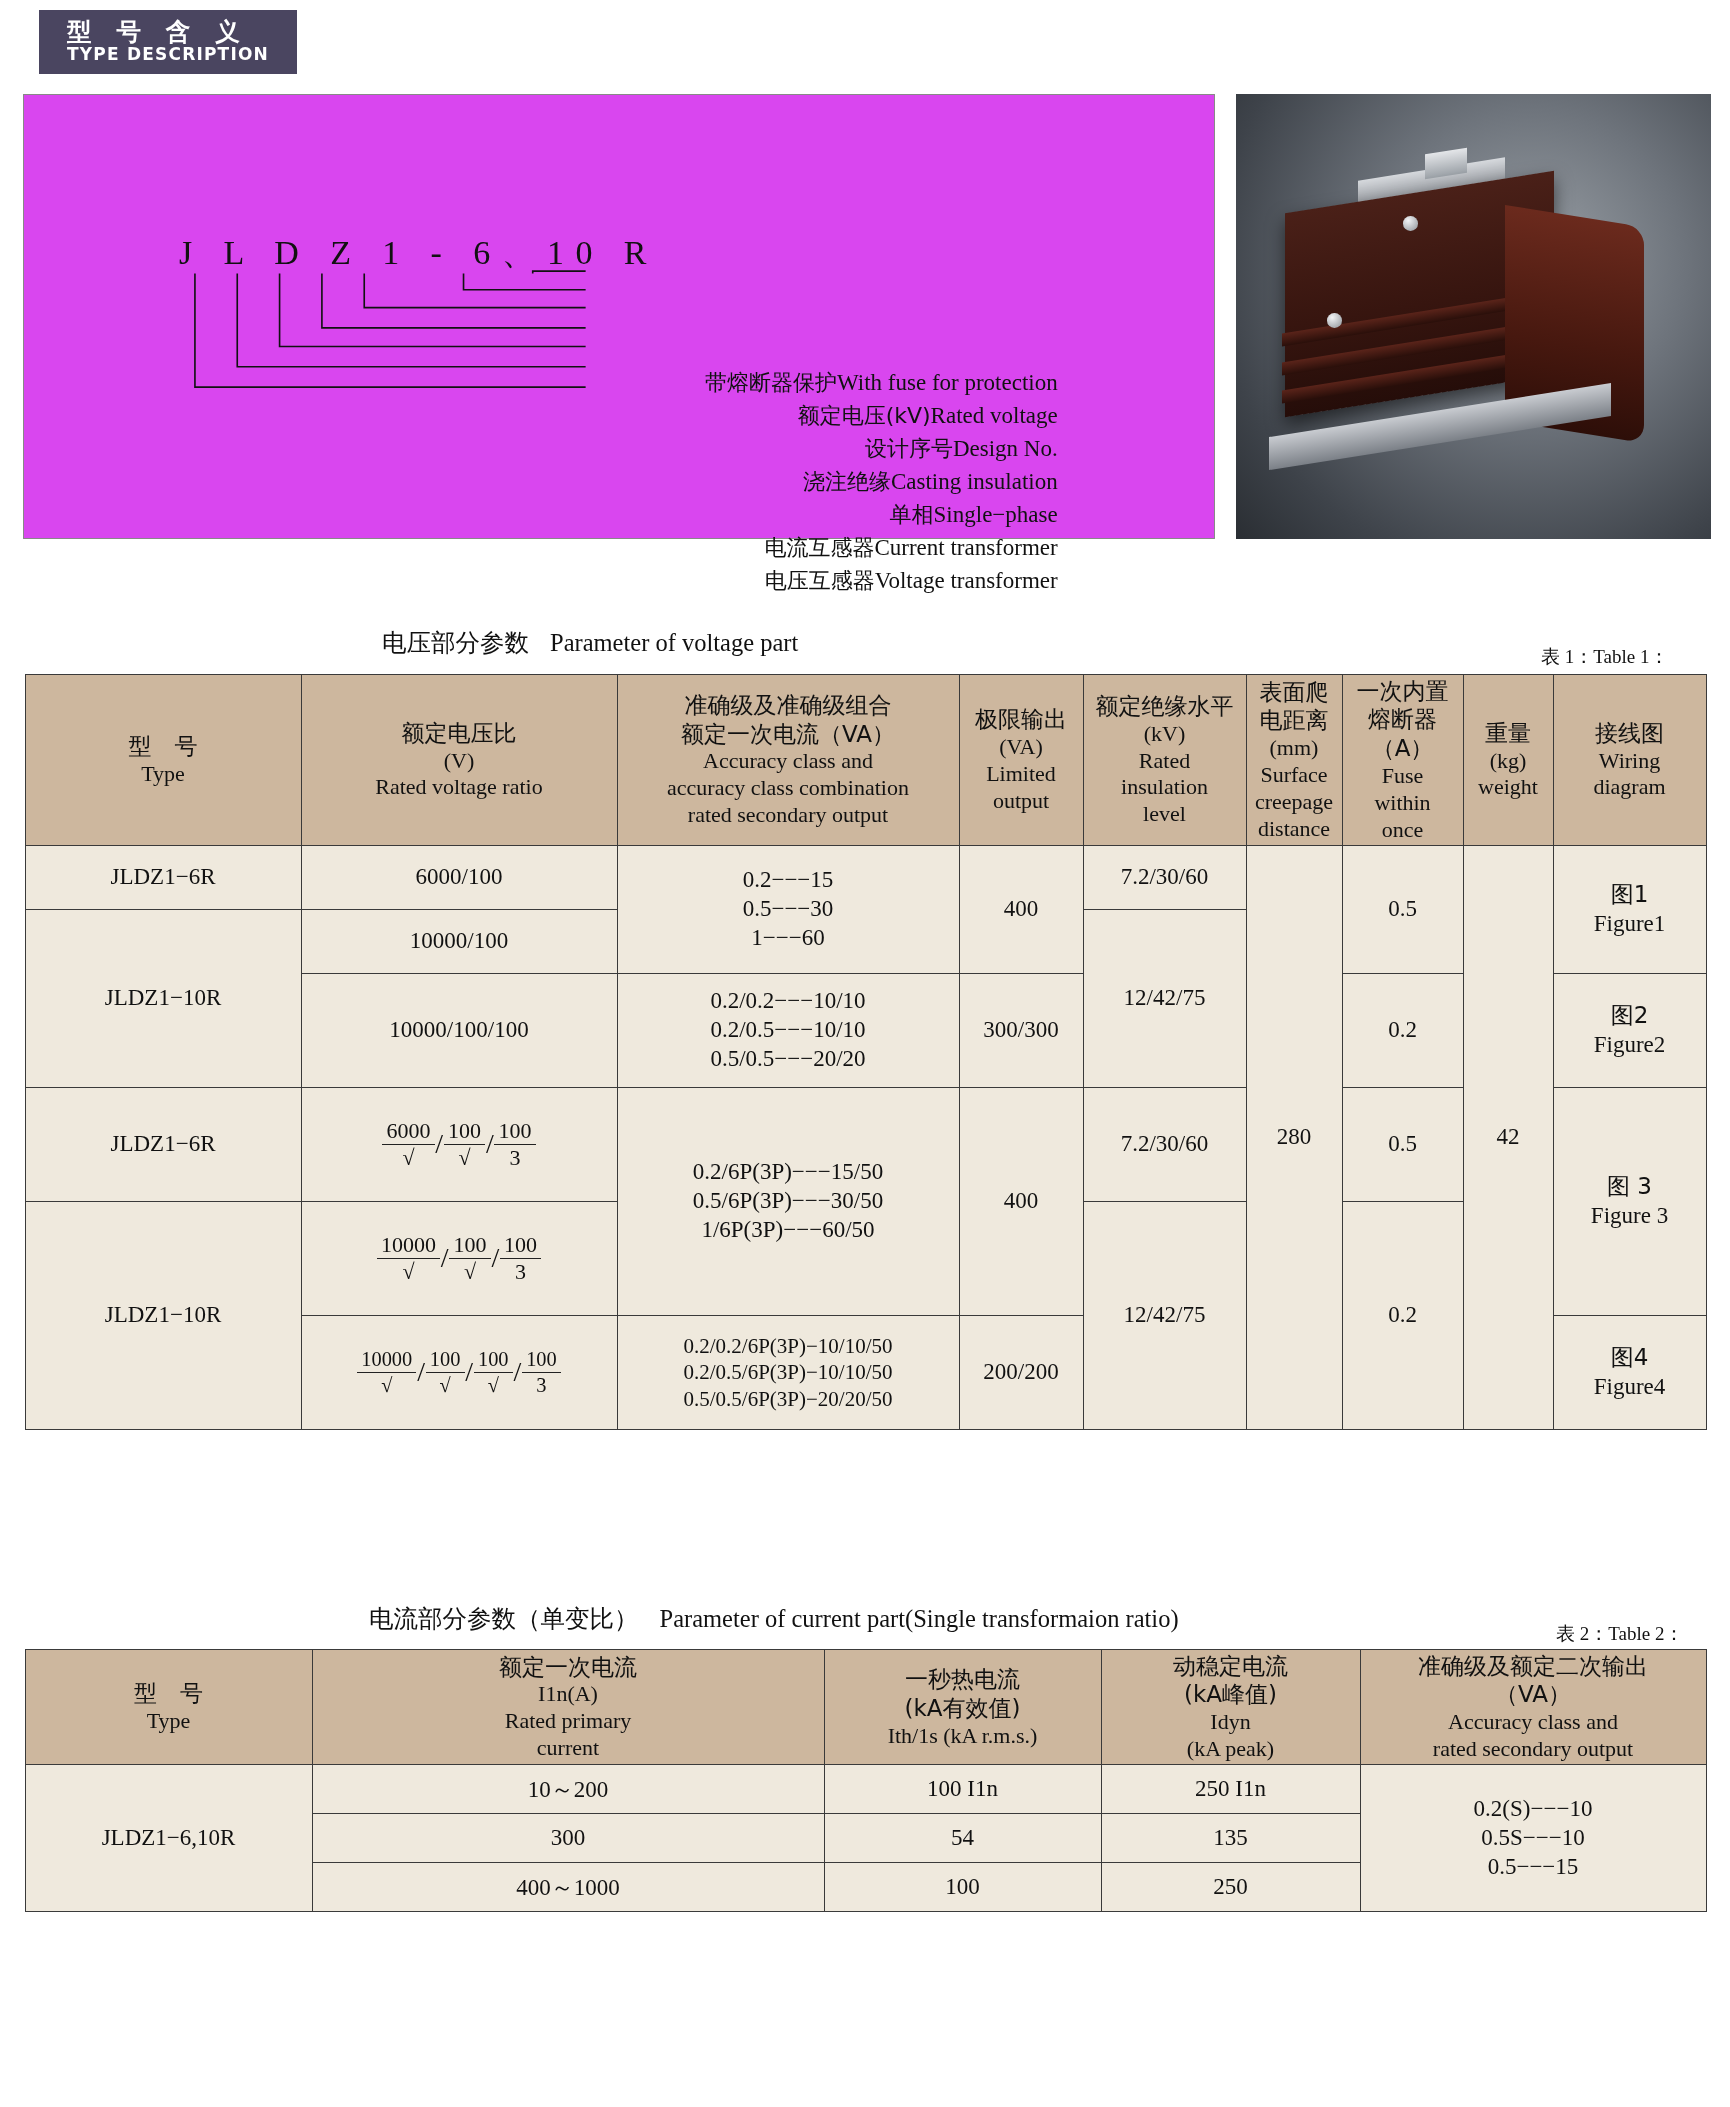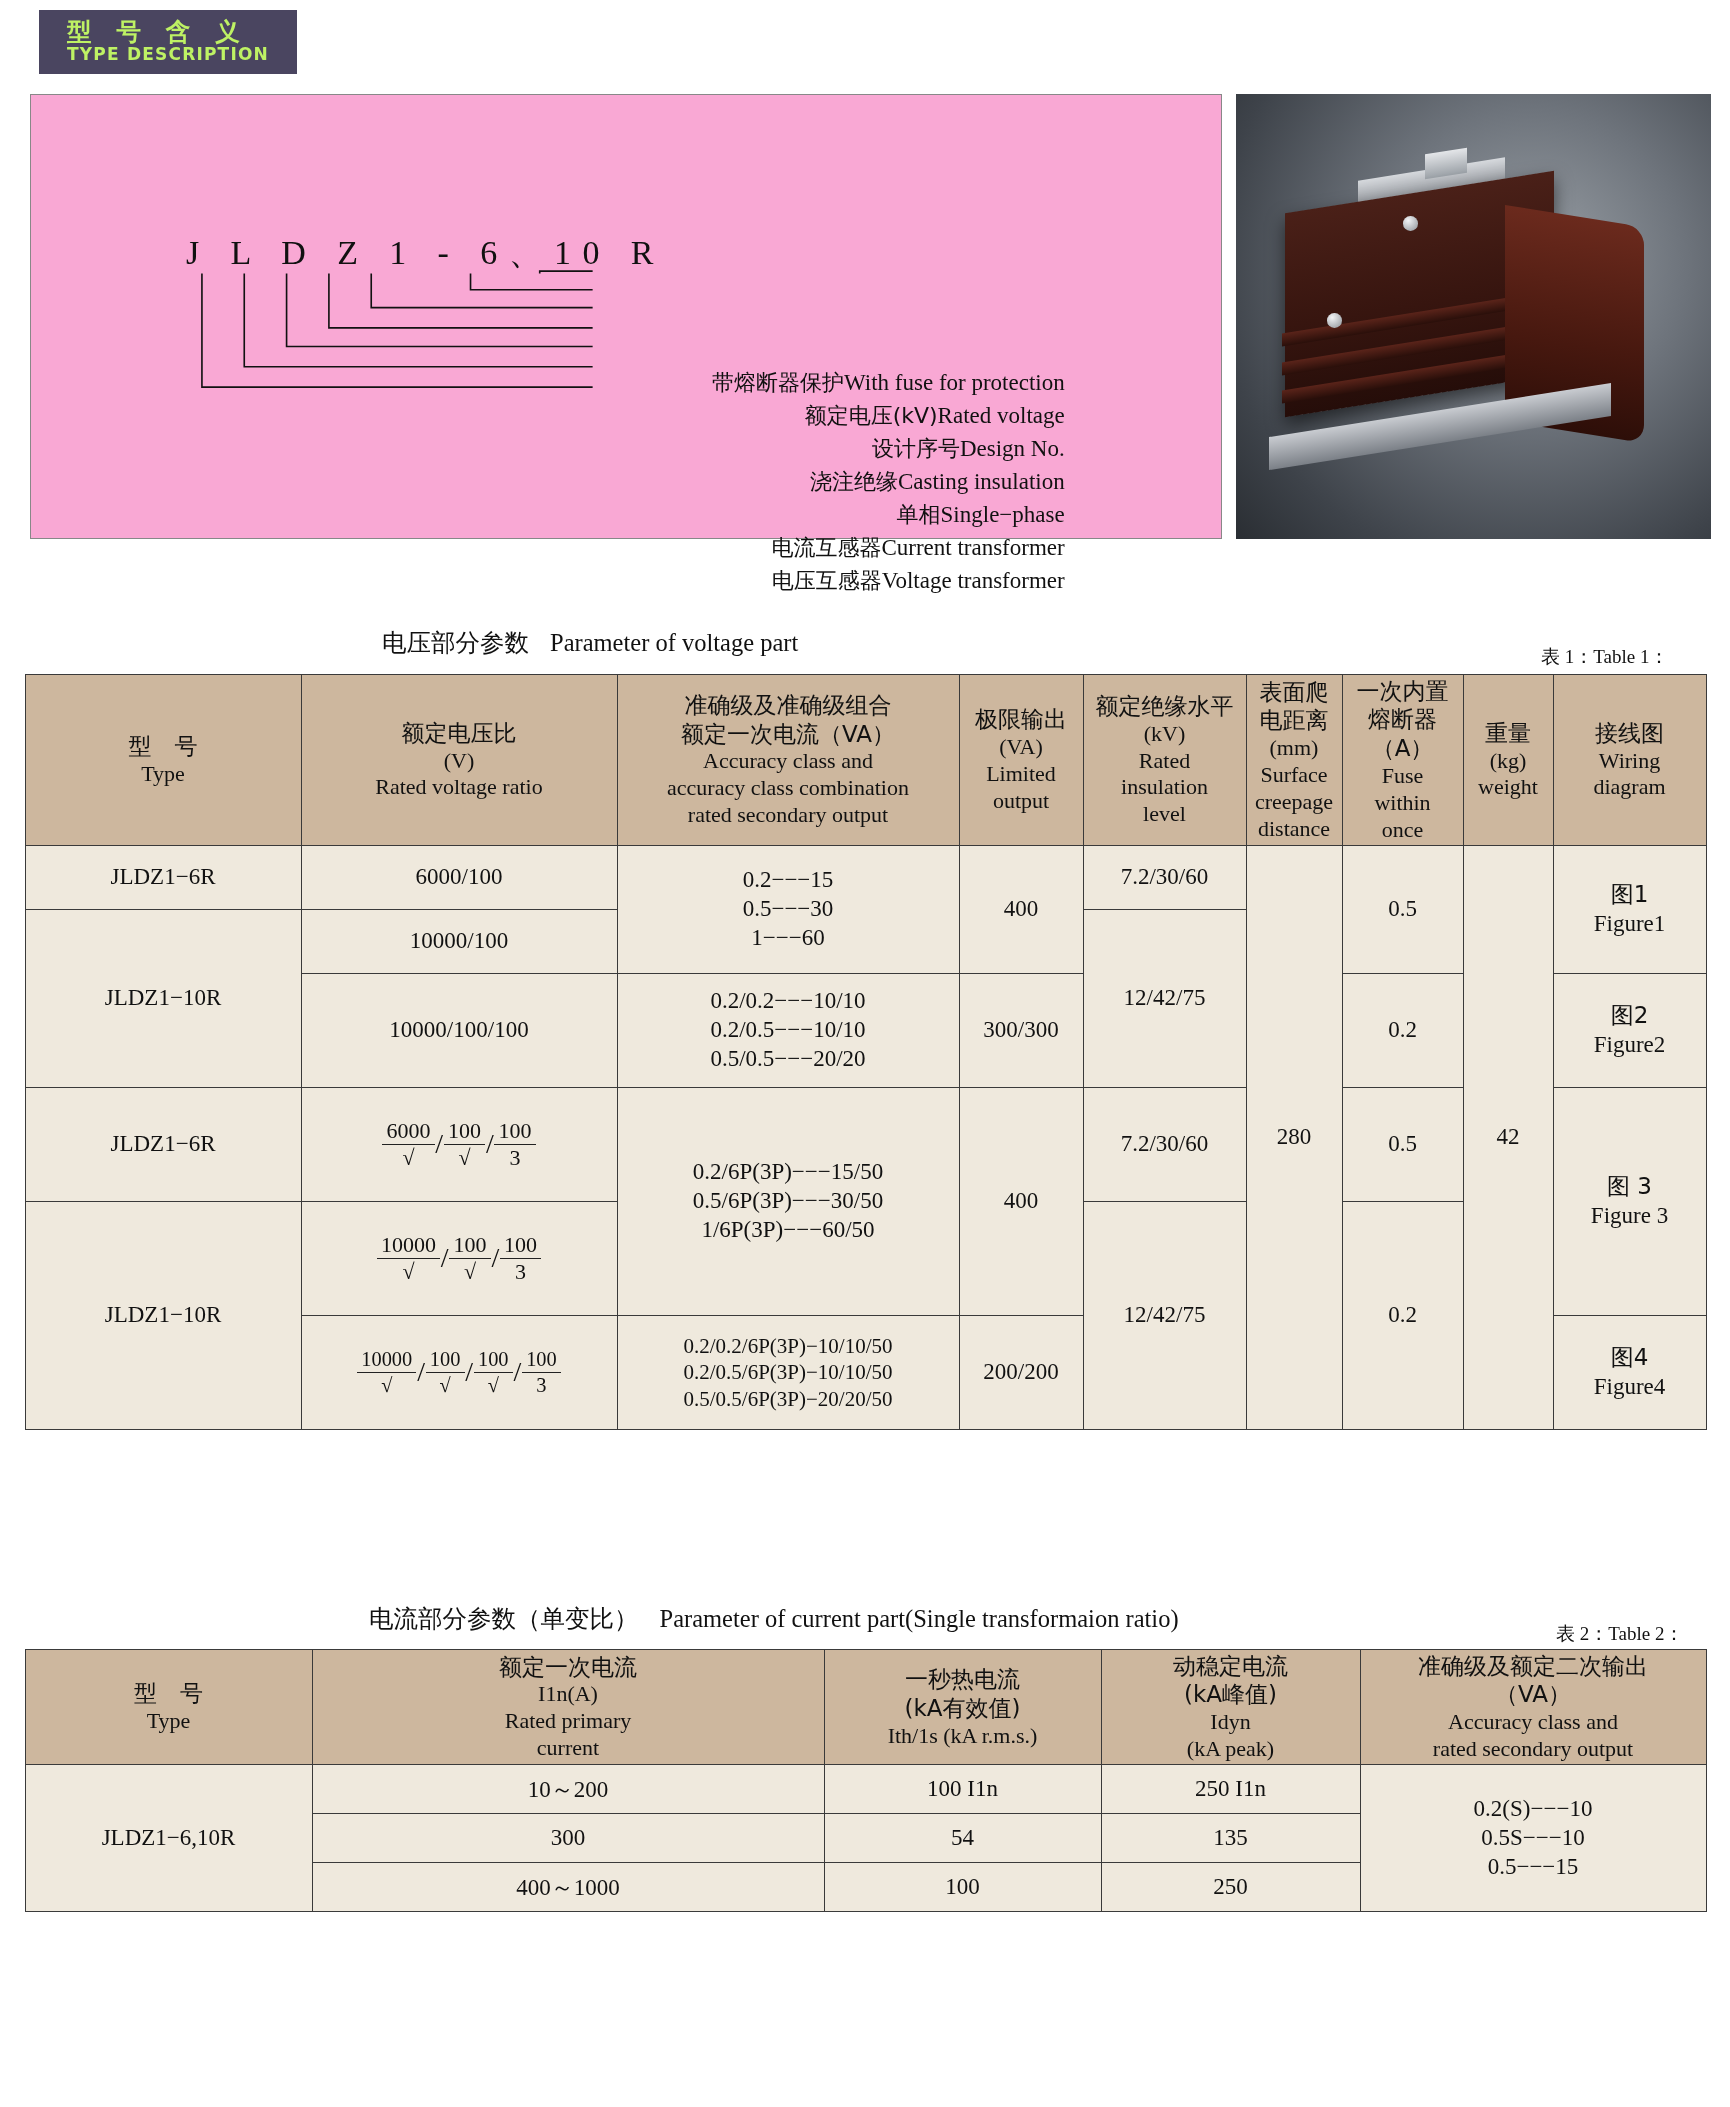--- a/index.html
+++ b/index.html
@@ -17,21 +17,21 @@
     position: relative;
     width: 1730px;
     height: 2108px;
     padding: 0;
     box-sizing: border-box;
   }
 
   
   .section-banner {
     background: #4a4560;
-    color: #bef264;
+    color: #ffffff;
     display: inline-block;
     padding: 8.2px 28px 9.8px 28px;
     border-left: 21px solid #ffffff;
     box-sizing: border-box;
   }
   .banner-wrap {
     position: absolute;
     left: 18px;
     width: 326px;
   }
@@ -48,25 +48,25 @@
     font-weight: bold;
     font-size: 17px;
     letter-spacing: 1.2px;
     line-height: 1.1;
     white-space: nowrap;
   }
 
   
   #type-desc-box {
     position: absolute;
-    left: 30px;
+    left: 23px;
     top: 94px;
     width: 1192px;
     height: 445px;
-    background: #f9a8d4;
+    background: #d946ef;
     border: 1.6px solid #888;
     box-sizing: border-box;
   }
   #type-photo {
     position: absolute;
     left: 1236px;
     top: 94px;
     width: 475px;
     height: 445px;
     overflow: hidden;

